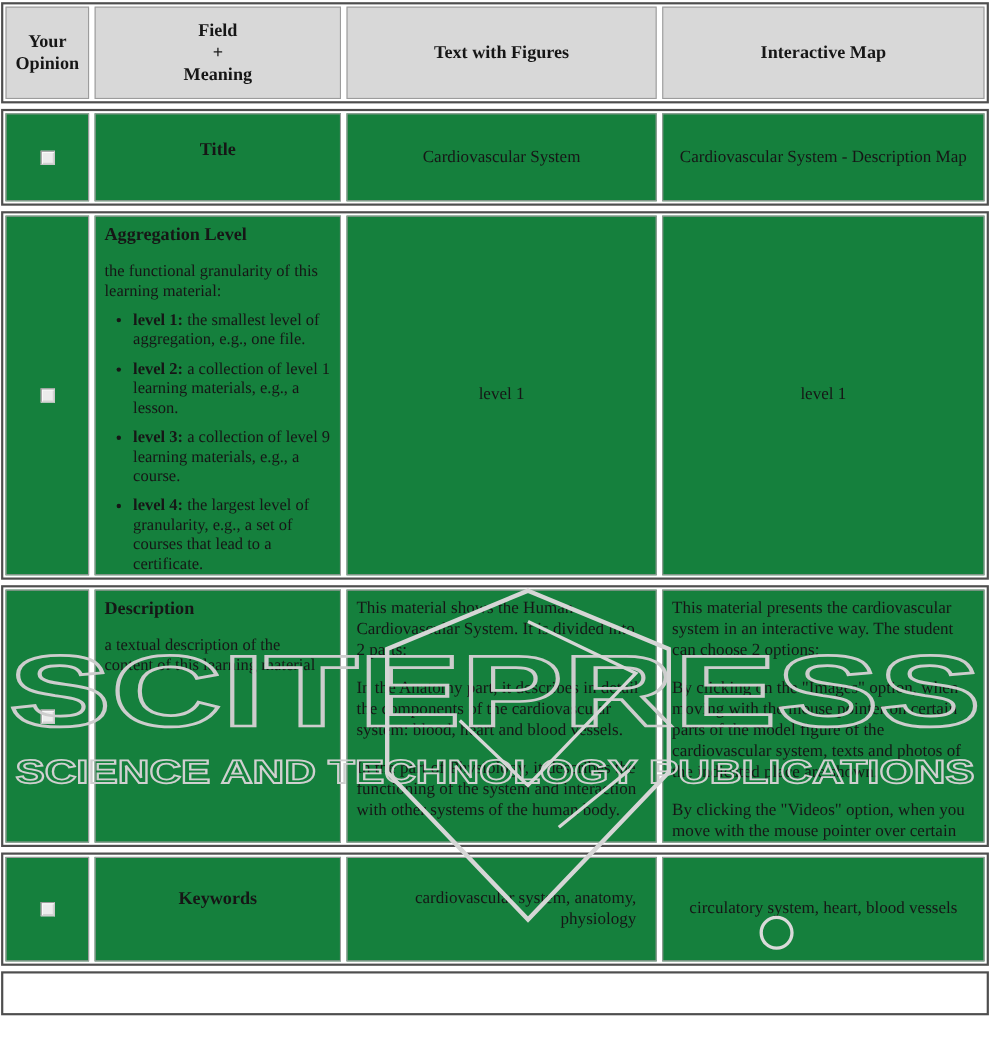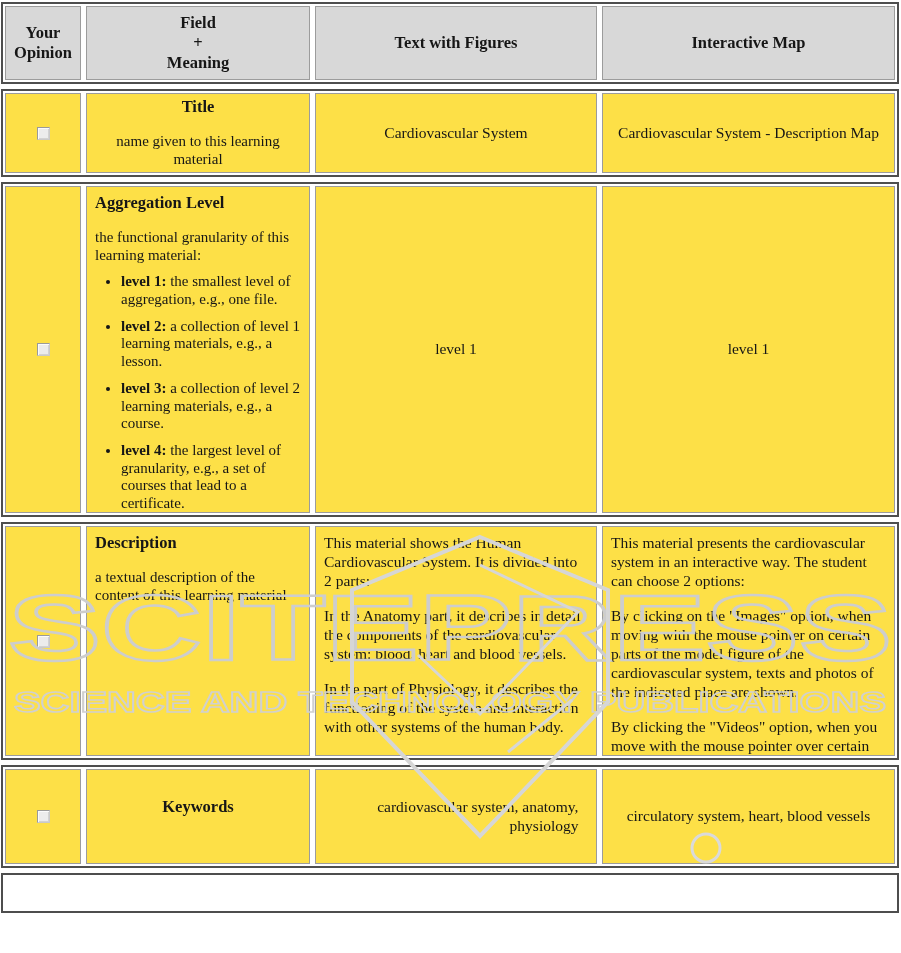--- a/index.html
+++ b/index.html
@@ -19,21 +19,21 @@
     border: 2px solid #4e4e4e;
     background: #ffffff;
     padding: 2px;
     display: grid;
     grid-template-columns: 76px 224px 282px 1fr;
     column-gap: 5px;
     flex: 0 0 auto;
   }
   .cell {
     border: 1px solid #9c9c9c;
-    background: #fde047;
+    background: #15803d;
     overflow: hidden;
     padding: 6px 8px;
     font-size: 15.5px;
     line-height: 1.2;
   }
   .header .cell {
     background: #d8d8d8;
     font-weight: bold;
     font-size: 16.5px;
     display: flex; align-items: center; justify-content: center;
@@ -73,52 +73,51 @@
     font-family: "Liberation Sans", sans-serif;
     font-weight: bold;
     fill: none;
   }
 </style>
 </head>
 <body>
 
 <div class="doc">
 
-  <div class="rtable header" style="height:82px">
+  <div class="rtable header" style="height:92px">
     <div class="cell">Your Opinion</div>
     <div class="cell pre-line">Field
 +
 Meaning</div>
     <div class="cell">Text with Figures</div>
     <div class="cell">Interactive Map</div>
   </div>
 
   <div class="rtable" style="height:88px">
     <div class="cell opinion">
       <input type="checkbox" class="opinion-box" style="">
     </div>
     <div class="cell v-center">
       <div class="fname">Title</div>
-      <div class="meaning center">name given to this learning material</div>
     </div>
     <div class="cell v-center">Cardiovascular System</div>
     <div class="cell v-center">Cardiovascular System - Description Map</div>
   </div>
 
   <div class="rtable" style="height:335px">
     <div class="cell opinion">
       <input type="checkbox" class="opinion-box" style="">
     </div>
     <div class="cell v-top-center">
       <div class="fname">Aggregation Level</div>
       <div class="meaning left">the functional granularity of this learning material:</div>
       <ul class="agg-list">
         <li><span class="term">level 1:</span><span> the smallest level of aggregation, e.g., one file.</span></li>
         <li><span class="term">level 2:</span><span> a collection of level 1 learning materials, e.g., a lesson.</span></li>
-        <li><span class="term">level 3:</span><span> a collection of level 2 learning materials, e.g., a course.</span></li>
+        <li><span class="term">level 3:</span><span> a collection of level 9 learning materials, e.g., a course.</span></li>
         <li><span class="term">level 4:</span><span> the largest level of granularity, e.g., a set of courses that lead to a certificate.</span></li>
       </ul>
     </div>
     <div class="cell v-center">level 1</div>
     <div class="cell v-center">level 1</div>
   </div>
 
   <div class="rtable" style="height:238px">
     <div class="cell opinion">
       <input type="checkbox" class="opinion-box" style="">

